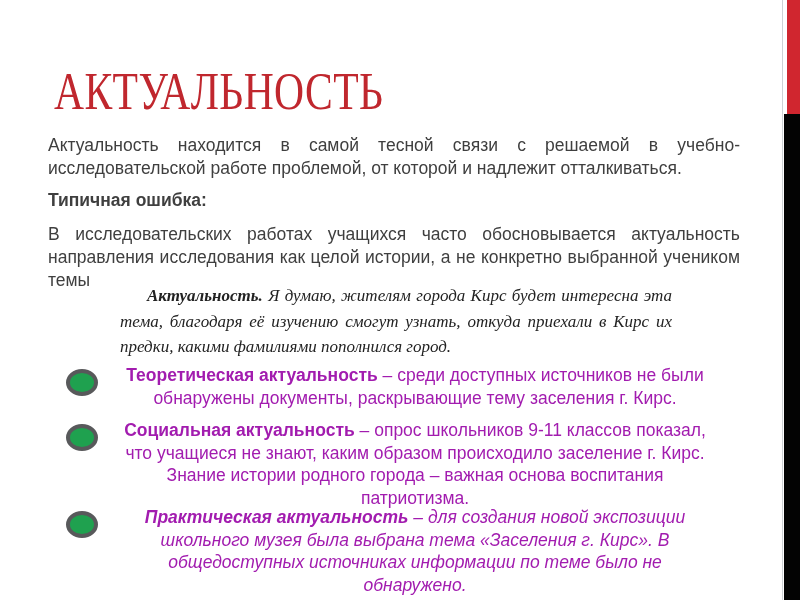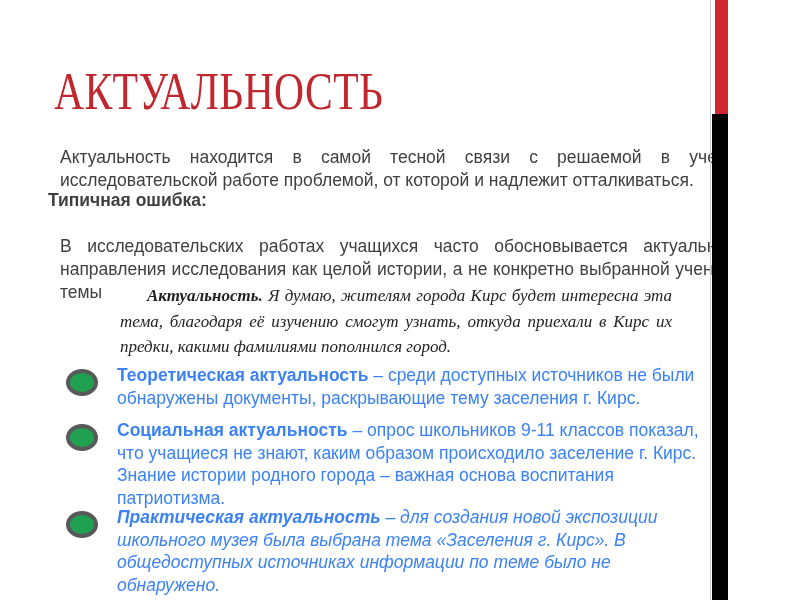--- a/index.html
+++ b/index.html
@@ -1,18 +1,18 @@
 <!DOCTYPE html>
 <html lang="ru"><head>
 <meta charset="utf-8">
 <style>
   html, body { margin: 0; padding: 0; background: #ffffff; }
   .slide {
     position: relative;
-    width: 728px;
+    width: 800px;
     height: 600px;
     background: #ffffff;
     overflow: hidden;
     font-family: "Liberation Sans", sans-serif;
   }
 
   
   .title {
     position: absolute;
     left: 54px;
@@ -27,21 +27,21 @@
     transform: scaleX(0.80);
     transform-origin: left top;
     letter-spacing: 0.5px;
   }
 
   
   .para {
     position: absolute;
     left: 48px;
     width: 692px;
-    margin: 12px;
+    margin: 0;
     font-size: 17.5px;
     line-height: 23px;
     color: #3f3f3f;
     text-align: justify;
   }
   .p1 { top: 134px; }
   .p2 { top: 223px; }
   .label {
     position: absolute;
     left: 48px;
@@ -88,22 +88,22 @@
     height: 19px;
     border-radius: 50%;
     background: #1fa14f;
     border: 4px solid #58595b;
   }
   .btext {
     margin: 0 0 0 53px;
     width: 596px;
     font-size: 17.5px;
     line-height: 22.5px;
-    color: #3b82f6;
-    text-align: left;
+    color: #a21caf;
+    text-align: center;
   }
   .btext .lead { font-weight: bold; }
 
   
   .edge-line {
     position: absolute;
     top: 0;
     right: 17px;
     width: 1px;
     height: 600px;

